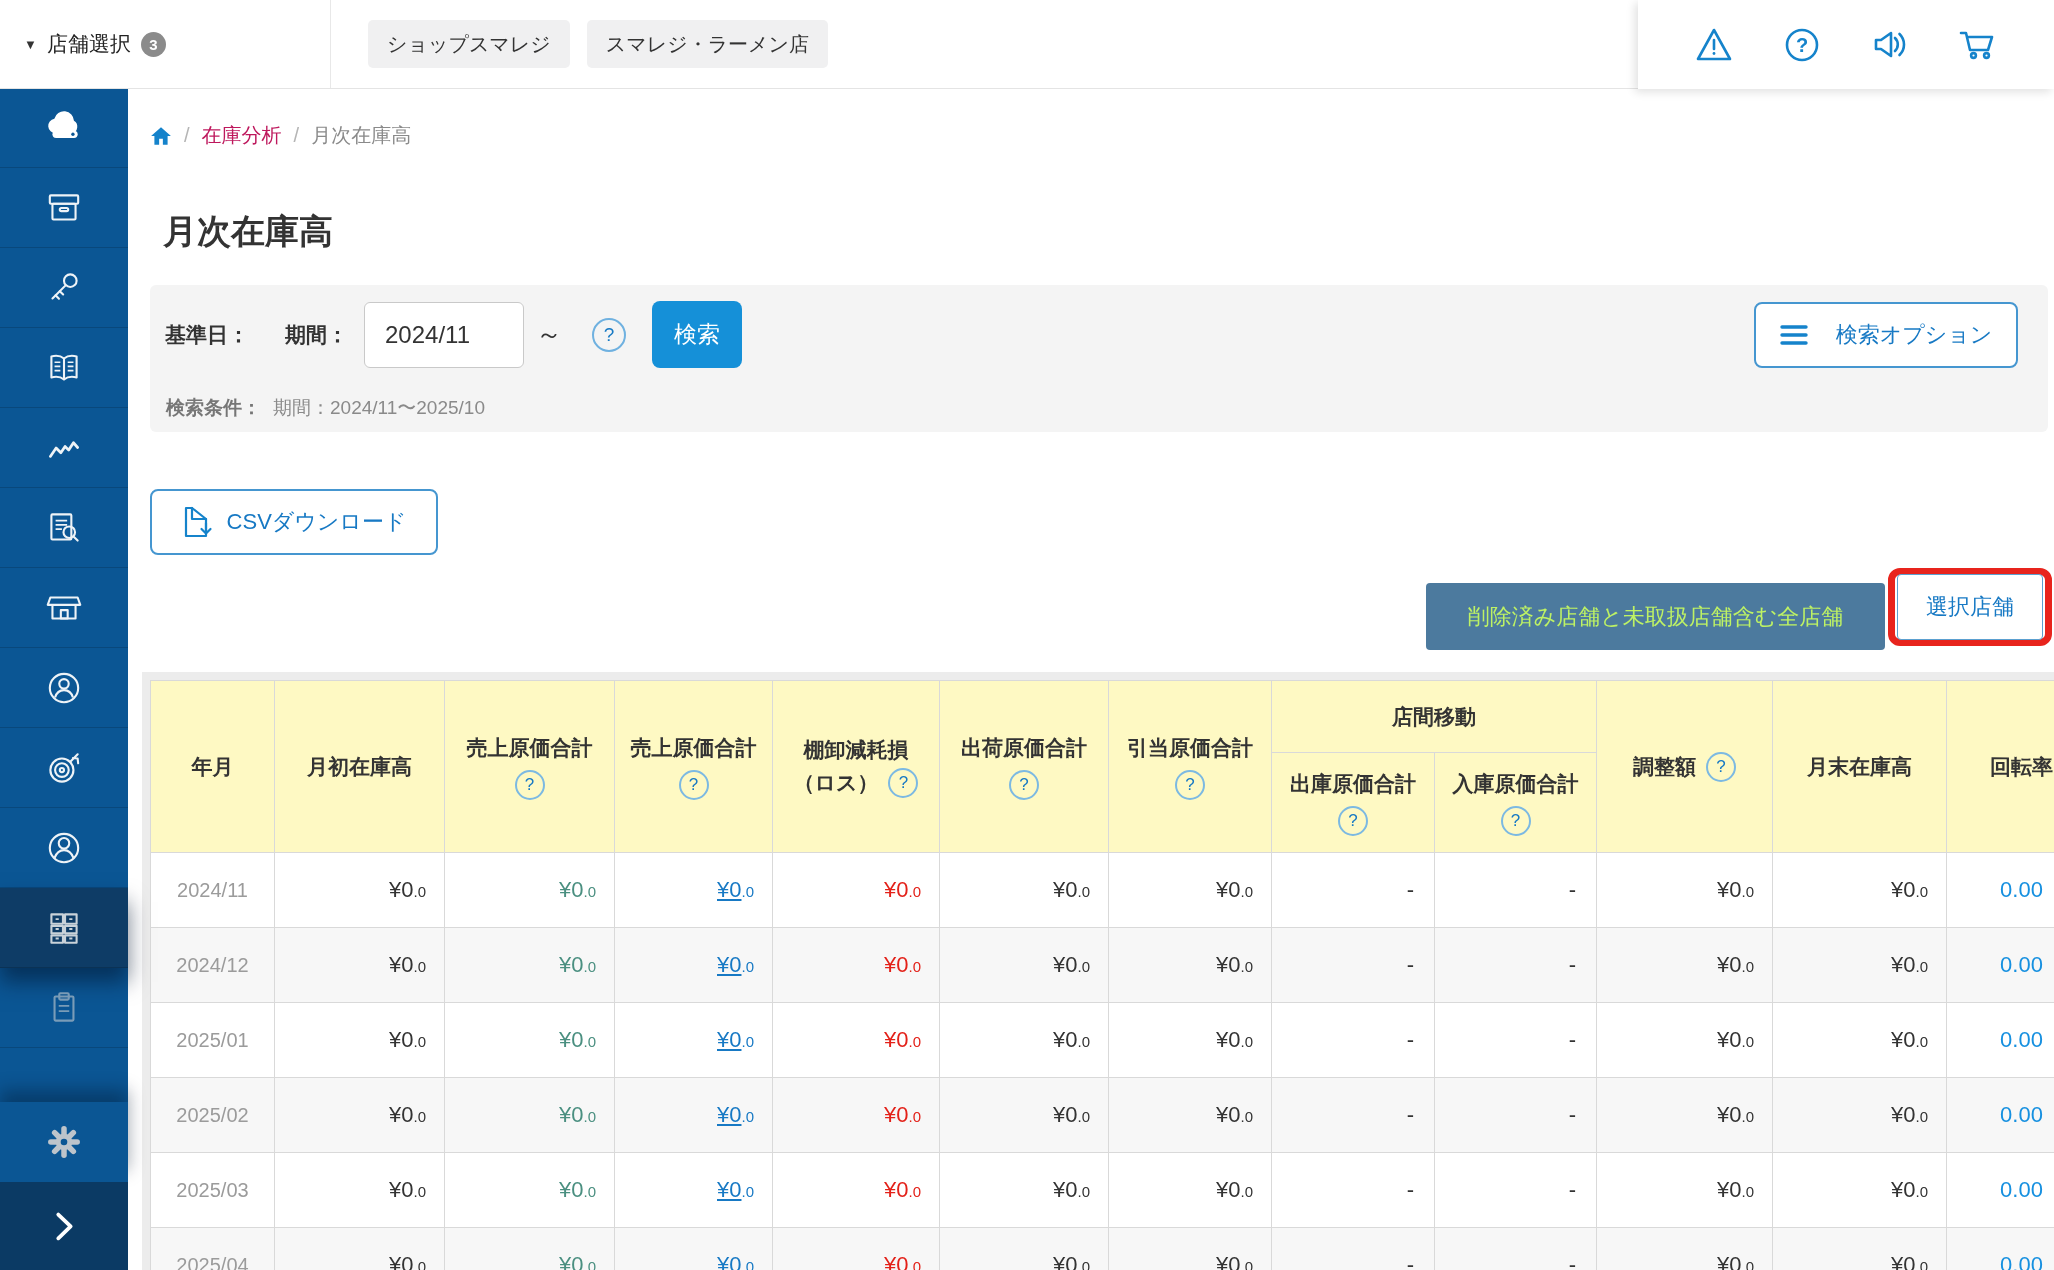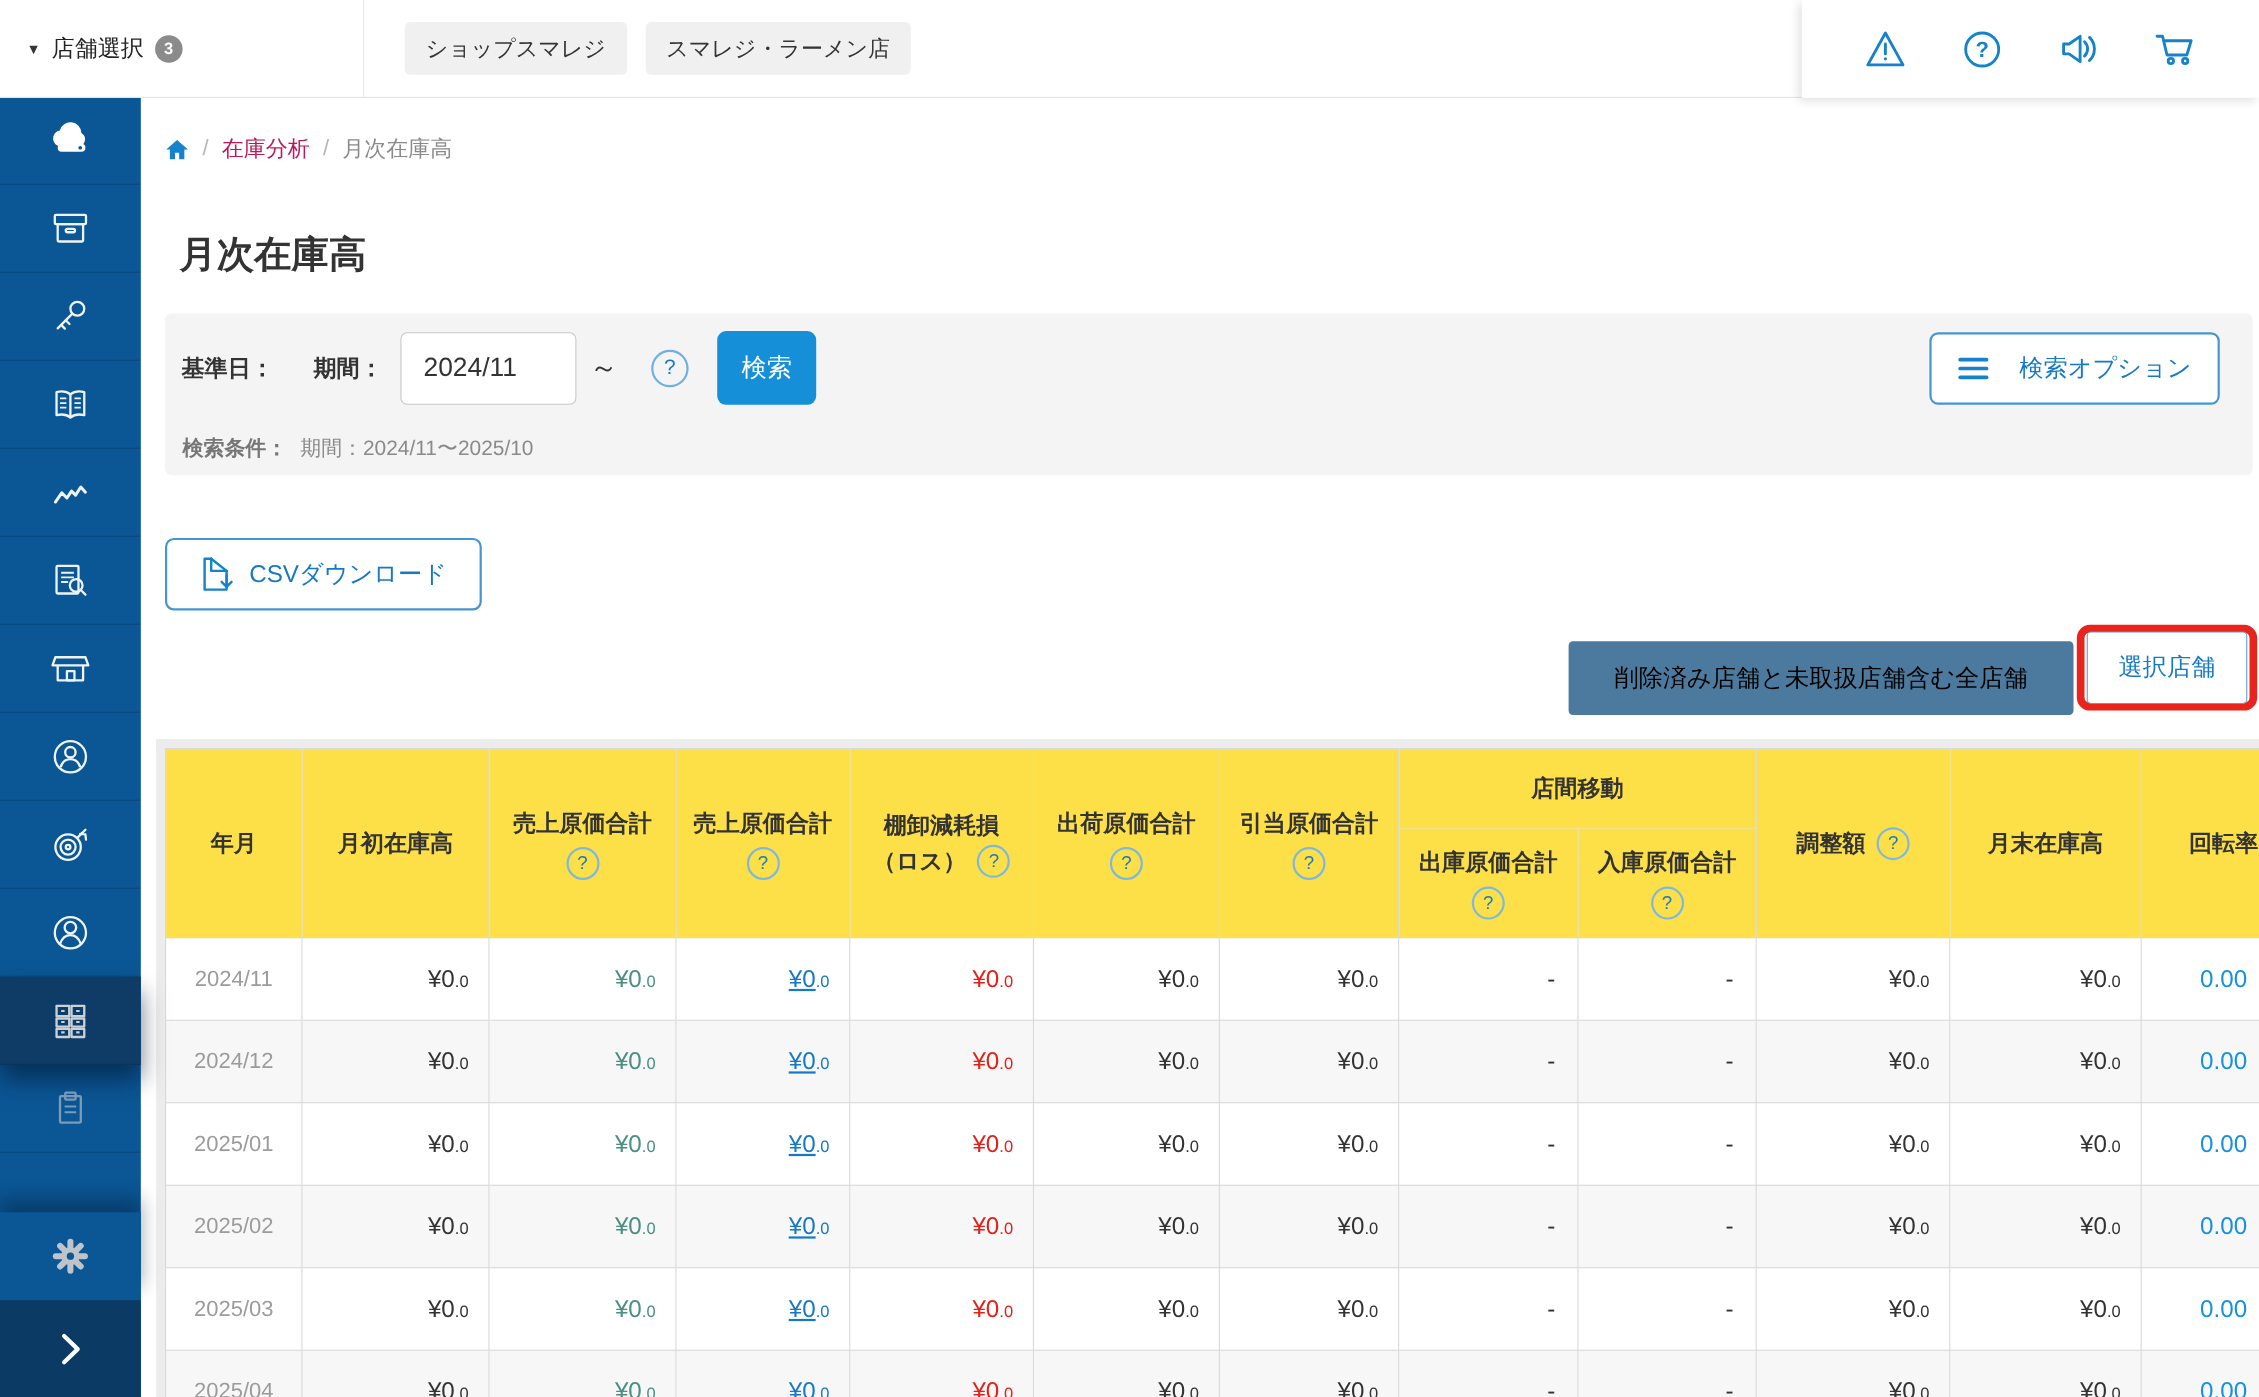--- a/index.html
+++ b/index.html
@@ -48,29 +48,29 @@
   .tilde { font-size:26px; color:#333; margin:0 12px; }
   .help-circle { width:34px; height:34px; border:2px solid #6fb1e0; border-radius:50%; color:#1779c4; font-size:19px; display:inline-flex; align-items:center; justify-content:center; margin-left:18px; cursor:pointer; background:transparent; flex:none; }
   .search-btn { margin-left:26px; width:90px; height:67px; background:#1590d8; border:none; border-radius:8px; color:#fff; font-size:23px; cursor:pointer; font-family:inherit; }
   .options-btn { position:absolute; right:30px; top:17px; height:66px; width:264px; background:#fff; border:2px solid #4596d0; border-radius:8px; color:#1779c4; font-size:22px; display:flex; align-items:center; justify-content:center; gap:28px; cursor:pointer; font-family:inherit; }
   .condition-row { position:absolute; left:16px; top:110px; font-size:19px; display:flex; gap:12px; }
   .condition-lbl { font-weight:bold; color:#767676; }
   .condition-val { color:#8a8a8a; }
 
   .csv-btn { position:absolute; left:22px; top:400px; width:288px; height:66px; background:#fff; border:2px solid #4596d0; border-radius:8px; color:#1779c4; font-size:22px; display:flex; align-items:center; justify-content:center; gap:13px; cursor:pointer; font-family:inherit; }
 
-  .toggle-all-btn { position:absolute; left:1298px; top:494px; width:459px; height:67px; background:#4c7a9e; border:none; border-radius:4px; color:#000000; font-size:22px; cursor:pointer; font-family:inherit; }
+  .toggle-all-btn { position:absolute; left:1298px; top:494px; width:459px; height:67px; background:#4c7a9e; border:none; border-radius:4px; color:#bef264; font-size:22px; cursor:pointer; font-family:inherit; }
   .red-annotation { position:absolute; left:1760px; top:479px; width:164px; height:78px; border:7px solid #e8241d; border-radius:12px; display:flex; align-items:center; justify-content:center; pointer-events:none; }
   .toggle-selected-btn { width:146px; height:66px; background:#fff; border:1px solid #5ba0d0; border-radius:4px; color:#1779c4; font-size:22px; cursor:pointer; pointer-events:auto; font-family:inherit; }
 
   
   .table-frame { position:absolute; left:14px; top:583px; width:1912px; height:598px; overflow:hidden; border-top:8px solid #ececec; border-left:8px solid #ececec; }
   table { border-collapse:collapse; table-layout:fixed; width:1946px; background:#fff; }
   th, td { border:1px solid #d9d9d9; }
-  thead th { background:#fde047; font-size:21px; font-weight:bold; color:#333; text-align:center; vertical-align:middle; }
+  thead th { background:#fef9c3; font-size:21px; font-weight:bold; color:#333; text-align:center; vertical-align:middle; }
   tr.h1 { height:72px; } tr.h2 { height:100px; }
   .th-stack { display:flex; flex-direction:column; align-items:center; gap:8px; }
   .th-inline { display:flex; align-items:center; justify-content:center; gap:10px; }
   .help-q { width:30px; height:30px; border:2px solid #7cb9e2; border-radius:50%; color:#1779c4; font-size:17px; font-weight:normal; display:inline-flex; align-items:center; justify-content:center; cursor:pointer; flex:none; }
   tbody tr { height:75px; background:#fff; }
   tbody tr:nth-child(even) { background:#f7f7f7; }
   td { font-size:22px; color:#333; }
   .c-month { color:#9b9b9b; font-size:20px; text-align:center; }
   .c-money { text-align:right; padding-right:18px; }
   .c-money .dec { font-size:15px; }

